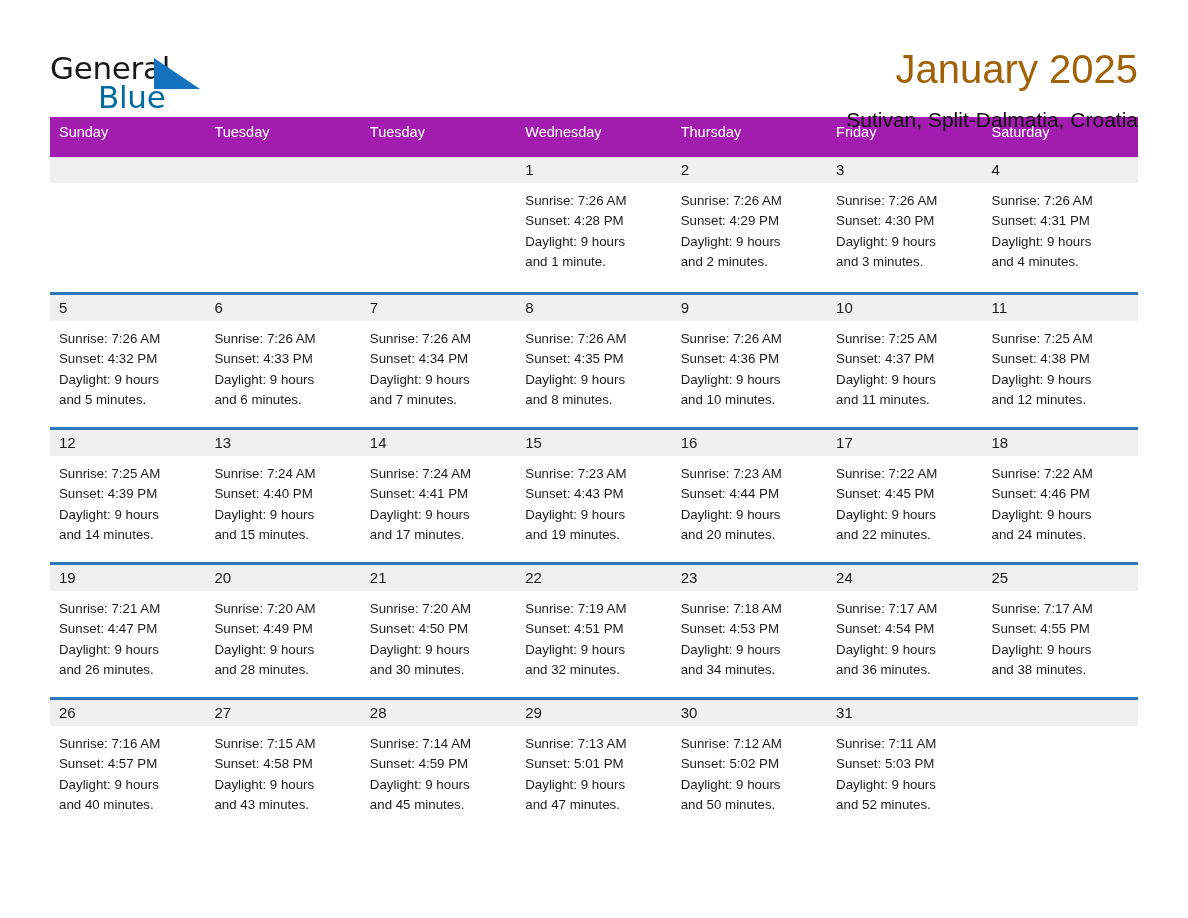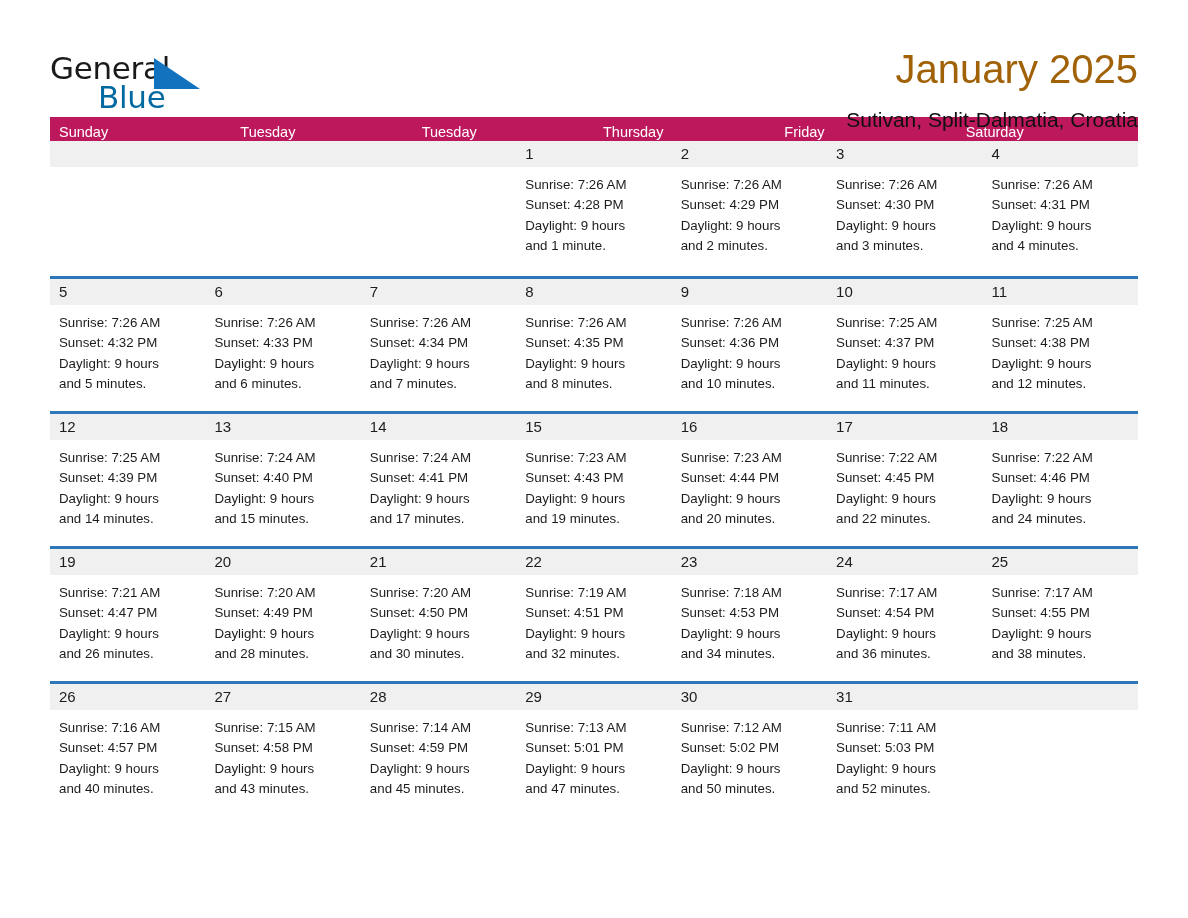--- a/index.html
+++ b/index.html
@@ -90,22 +90,22 @@
   }
 
   
   .calendar {
     width: 1088px;
     margin-top: 11px;
   }
 
   .weekday-row {
     display: flex;
-    background: #be185d;
-    height: 24px;
+    background: #a21caf;
+    height: 40px;
   }
   .weekday-cell {
     flex: 1 1 0;
     color: #ffffff;
     font-size: 14.5px;
     line-height: 30px;
     padding-left: 9px;
     box-sizing: border-box;
     white-space: nowrap;
   }
@@ -172,20 +172,21 @@
       <div class="cal-subtitle">Sutivan, Split-Dalmatia, Croatia</div>
     </div>
 
   </div>
 
   <div class="calendar">
     <div class="weekday-row" id="weekday-row">
         <div class="weekday-cell">Sunday</div>
         <div class="weekday-cell">Tuesday</div>
         <div class="weekday-cell">Tuesday</div>
+        <div class="weekday-cell">Wednesday</div>
         <div class="weekday-cell">Thursday</div>
         <div class="weekday-cell">Friday</div>
         <div class="weekday-cell">Saturday</div>
       </div>
     <div id="weeks-container">
         <div class="week-row">
           <div class="day-cell empty">
             <div class="day-number-band">
               <span class="day-number"></span>
             </div>

